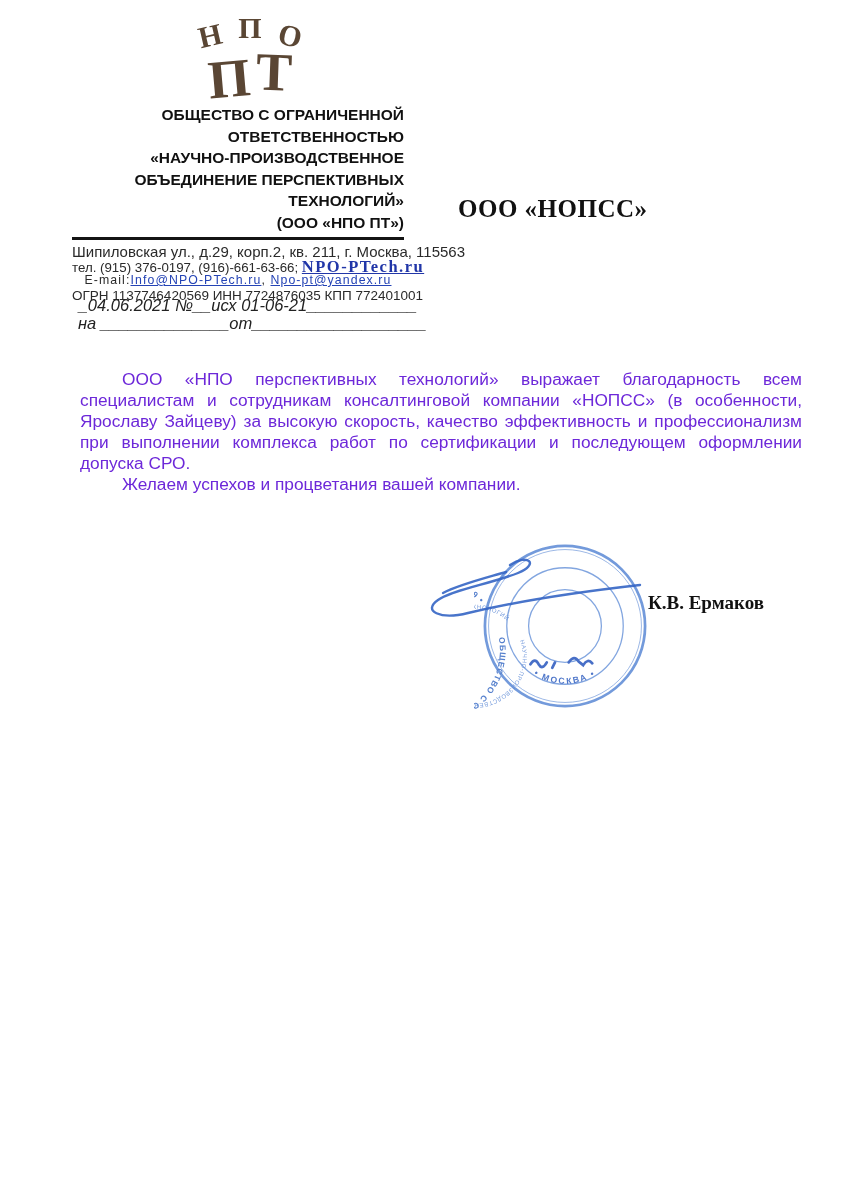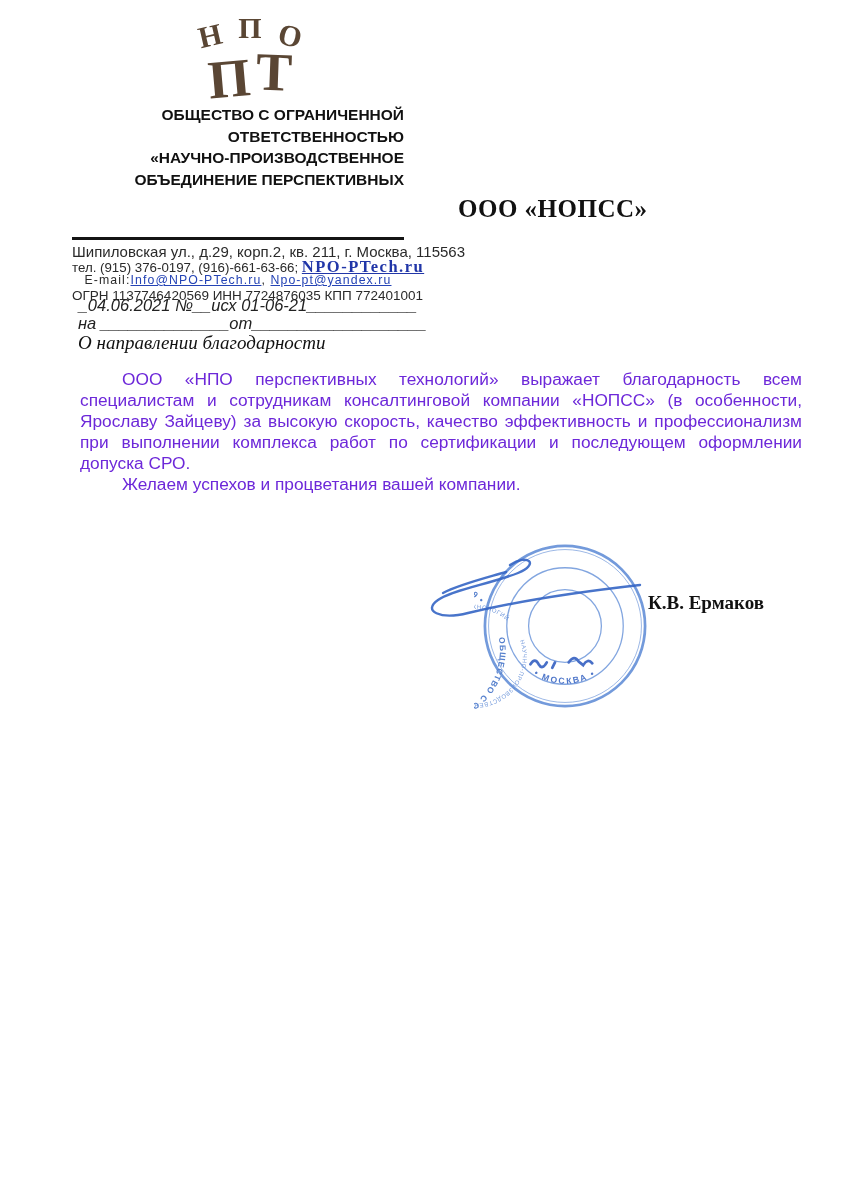--- a/index.html
+++ b/index.html
@@ -77,32 +77,33 @@
     <div class="logo-bottom">
       <span class="logo-p2">П</span><span class="logo-t">Т</span>
     </div>
   </div>
 
   <div class="abs company">
     <div>ОБЩЕСТВО С ОГРАНИЧЕННОЙ</div>
     <div>ОТВЕТСТВЕННОСТЬЮ</div>
     <div>«НАУЧНО-ПРОИЗВОДСТВЕННОЕ</div>
     <div>ОБЪЕДИНЕНИЕ ПЕРСПЕКТИВНЫХ</div>
+    <div>ТЕХНОЛОГИЙ»</div>
+    <div>(ООО «НПО ПТ»)</div>
   </div>
 
   <div class="abs rule"></div>
 
   <div class="abs addr addr1">Шипиловская ул., д.29, корп.2, кв. 211, г. Москва,  115563</div>
   <div class="abs addr addr2"><span>тел. (915) 376-0197, (916)-661-63-66; </span><a class="site-link" href="#">NPO-PTech.ru</a></div>
   <div class="abs addr addr3"><span>E-mail:</span><a class="mail-link" href="#">Info@NPO-PTech.ru</a><span>, </span><a class="mail-link" href="#">Npo-pt@yandex.ru</a></div>
   <div class="abs addr addr4">ОГРН 1137746420569 ИНН 7724876035 КПП 772401001</div>
 
   <div class="abs refline ref1">_04.06.2021 №__исх 01-06-21____________</div>
   <div class="abs refline ref2">на ______________от___________________</div>
-  <div class="abs subject">О направлении благодарности</div>
 
   <div class="abs recipient">ООО «НОПСС»</div>
 
   <div class="abs body-block">
     <p>ООО «НПО перспективных технологий» выражает благодарность всем специалистам и сотрудникам консалтинговой компании «НОПСС» (в особенности, Ярославу Зайцеву) за высокую скорость, качество эффективность и  профессионализм при выполнении комплекса работ по сертификации и последующем оформлении допуска СРО.</p>
     <p>Желаем успехов и процветания вашей компании.</p>
   </div>
 
   <div class="abs sig-name">К.В. Ермаков</div>
 

